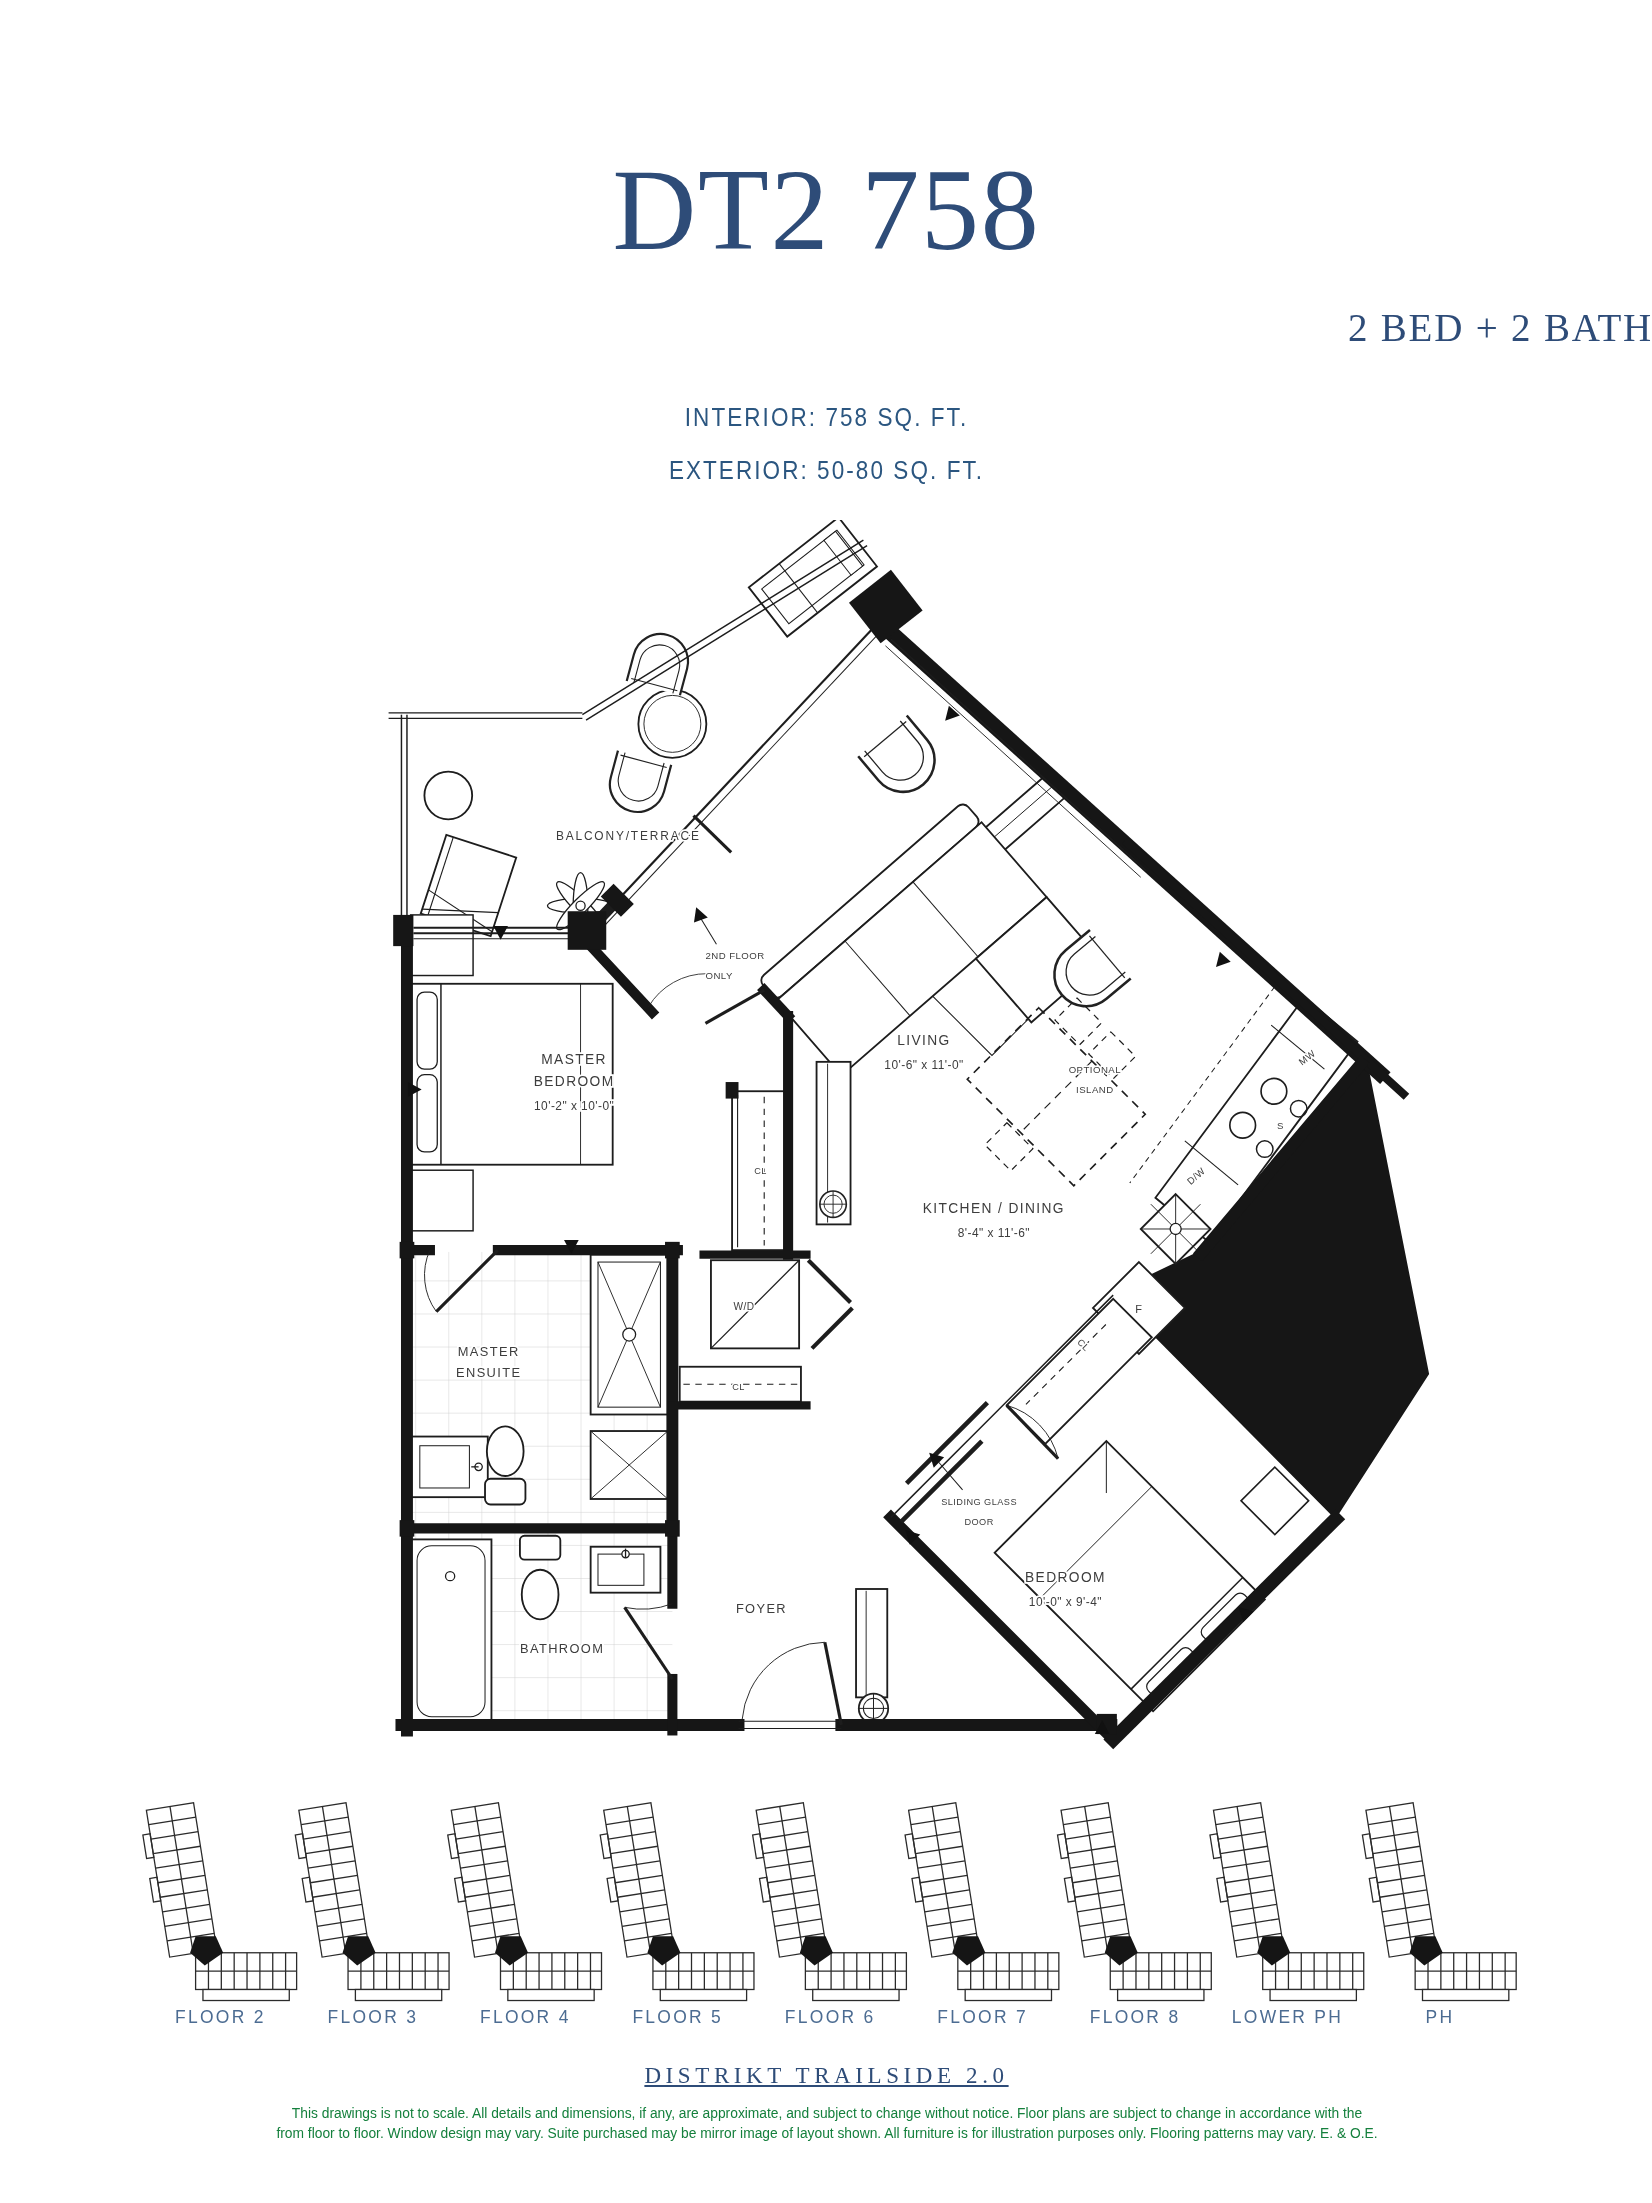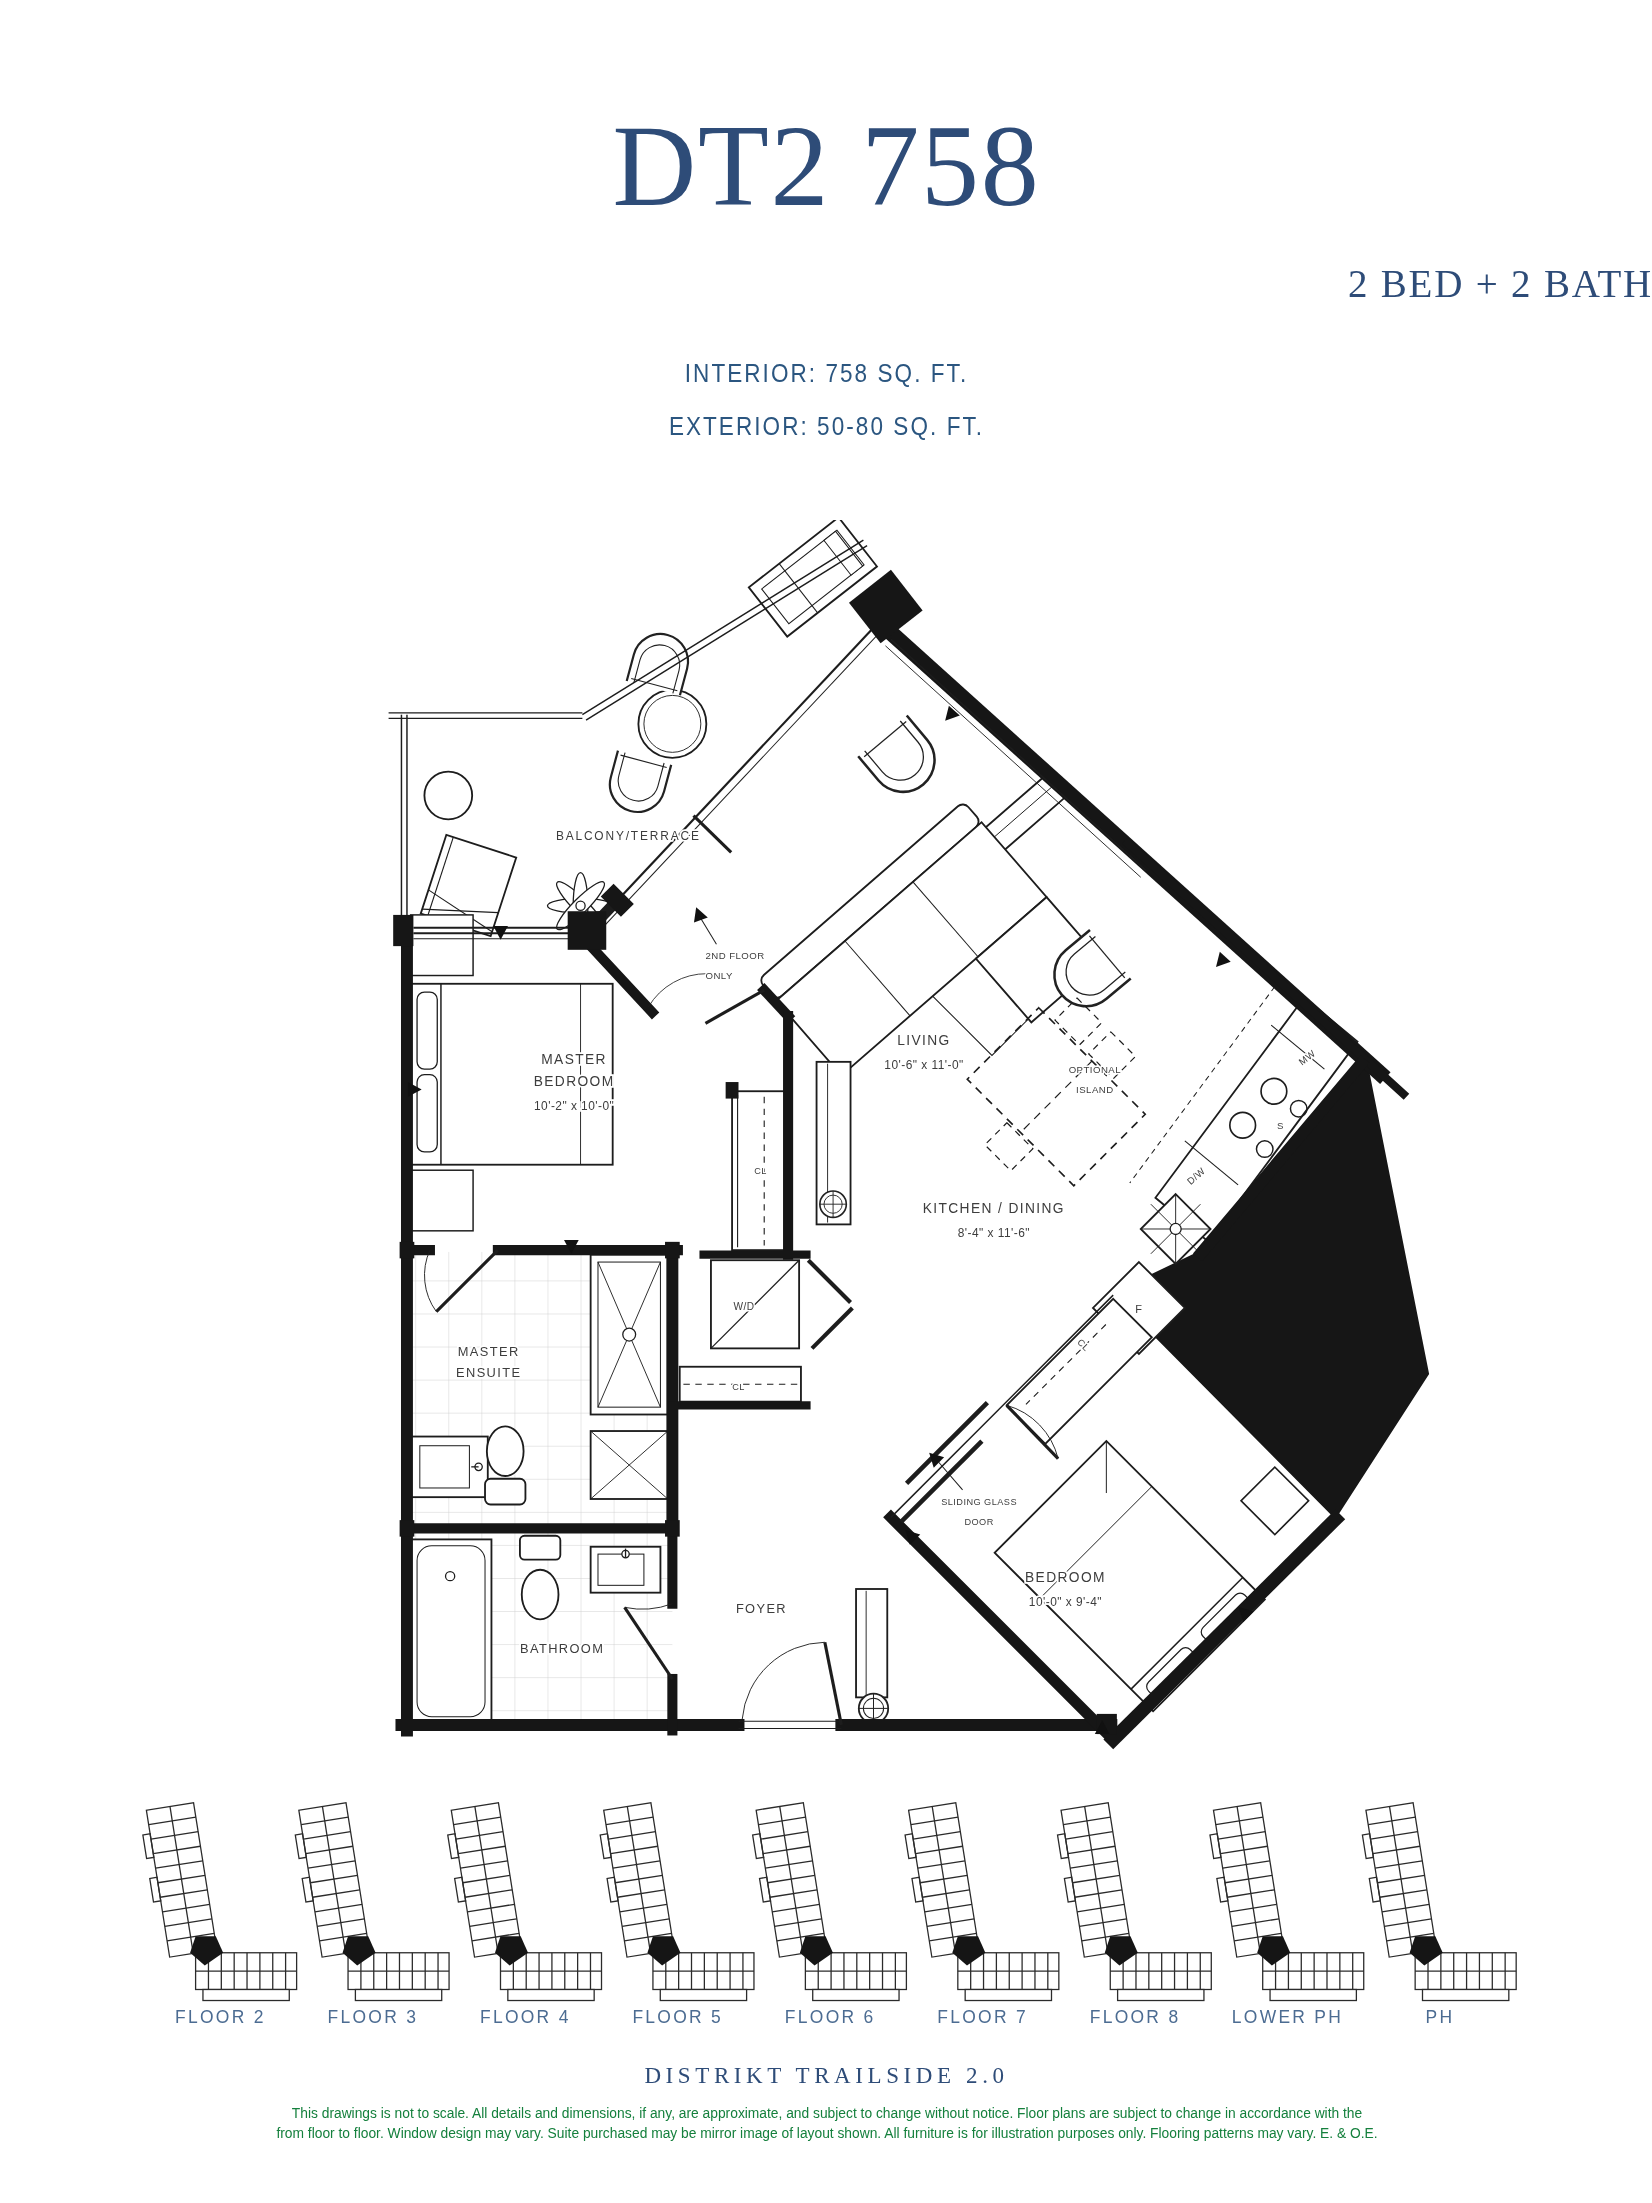--- a/index.html
+++ b/index.html
@@ -1,28 +1,28 @@
 <!DOCTYPE html>
 <html style="font-size:14.7px"><head>
 <meta charset="utf-8">
 <style>
   html,body{margin:0;padding:0;background:#fff;}
   .page{position:relative;width:1653px;height:2204px;background:#ffffff;overflow:hidden;
         font-family:"Liberation Sans",sans-serif;}
-  .hdr{position:absolute;left:0;width:1653px;text-align:center;}
+  .hdr{position:absolute;left:0;width:1653px;text-align:center;margin-top:44px;}
   .title{top:108px;font-family:"Liberation Serif",serif;font-weight:400;
          font-size:116px;line-height:116px;color:#2e4c78;letter-spacing:1.8px;}
   .subtitle{top:264px;font-family:"Liberation Serif",serif;font-weight:400;
             font-size:39px;line-height:39px;color:#2e4c78;letter-spacing:1.8px;text-align:right;}
   .specs{top:347px;color:#2b5680;font-size:25px;line-height:53px;letter-spacing:2.3px;}
   .specs div{transform:scaleX(.9);}
   .plan-wrap{position:absolute;left:349px;top:520px;width:1139px;height:1249px;}
   .thumbs{position:absolute;left:0;top:1791px;width:1651px;height:262px;}
   .brand{position:absolute;left:0;top:2063px;width:1653px;text-align:center;
-         font-family:"Liberation Serif",serif;font-size:23px;color:#2e4c78;letter-spacing:4.6px;}
+         font-family:"Liberation Serif",serif;font-size:23px;color:#2e4c78;letter-spacing:4.6px;text-decoration:underline;}
   .disclaimer{position:absolute;left:230px;top:2104px;width:1194px;text-align:center;
               font-size:13.8px;line-height:20px;color:#15803d;}
   svg text{font-family:"Liberation Sans",sans-serif;}
   .rm{font-size:15px;letter-spacing:1.5px;fill:#3d3d3d;text-anchor:middle;
       paint-order:stroke;stroke:#fff;stroke-width:4px;}
   .rm14{font-size:14px;letter-spacing:1.5px;fill:#3d3d3d;text-anchor:middle;
       paint-order:stroke;stroke:#fff;stroke-width:4px;}
   .dim{font-size:13px;letter-spacing:.5px;fill:#3d3d3d;text-anchor:middle;
       paint-order:stroke;stroke:#fff;stroke-width:4px;}
   .sm{font-size:10.5px;letter-spacing:.5px;fill:#3d3d3d;text-anchor:middle;

